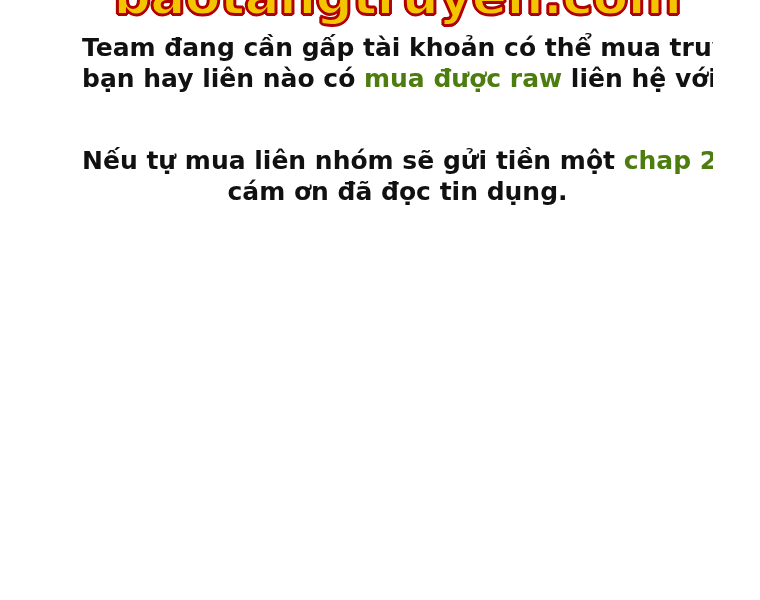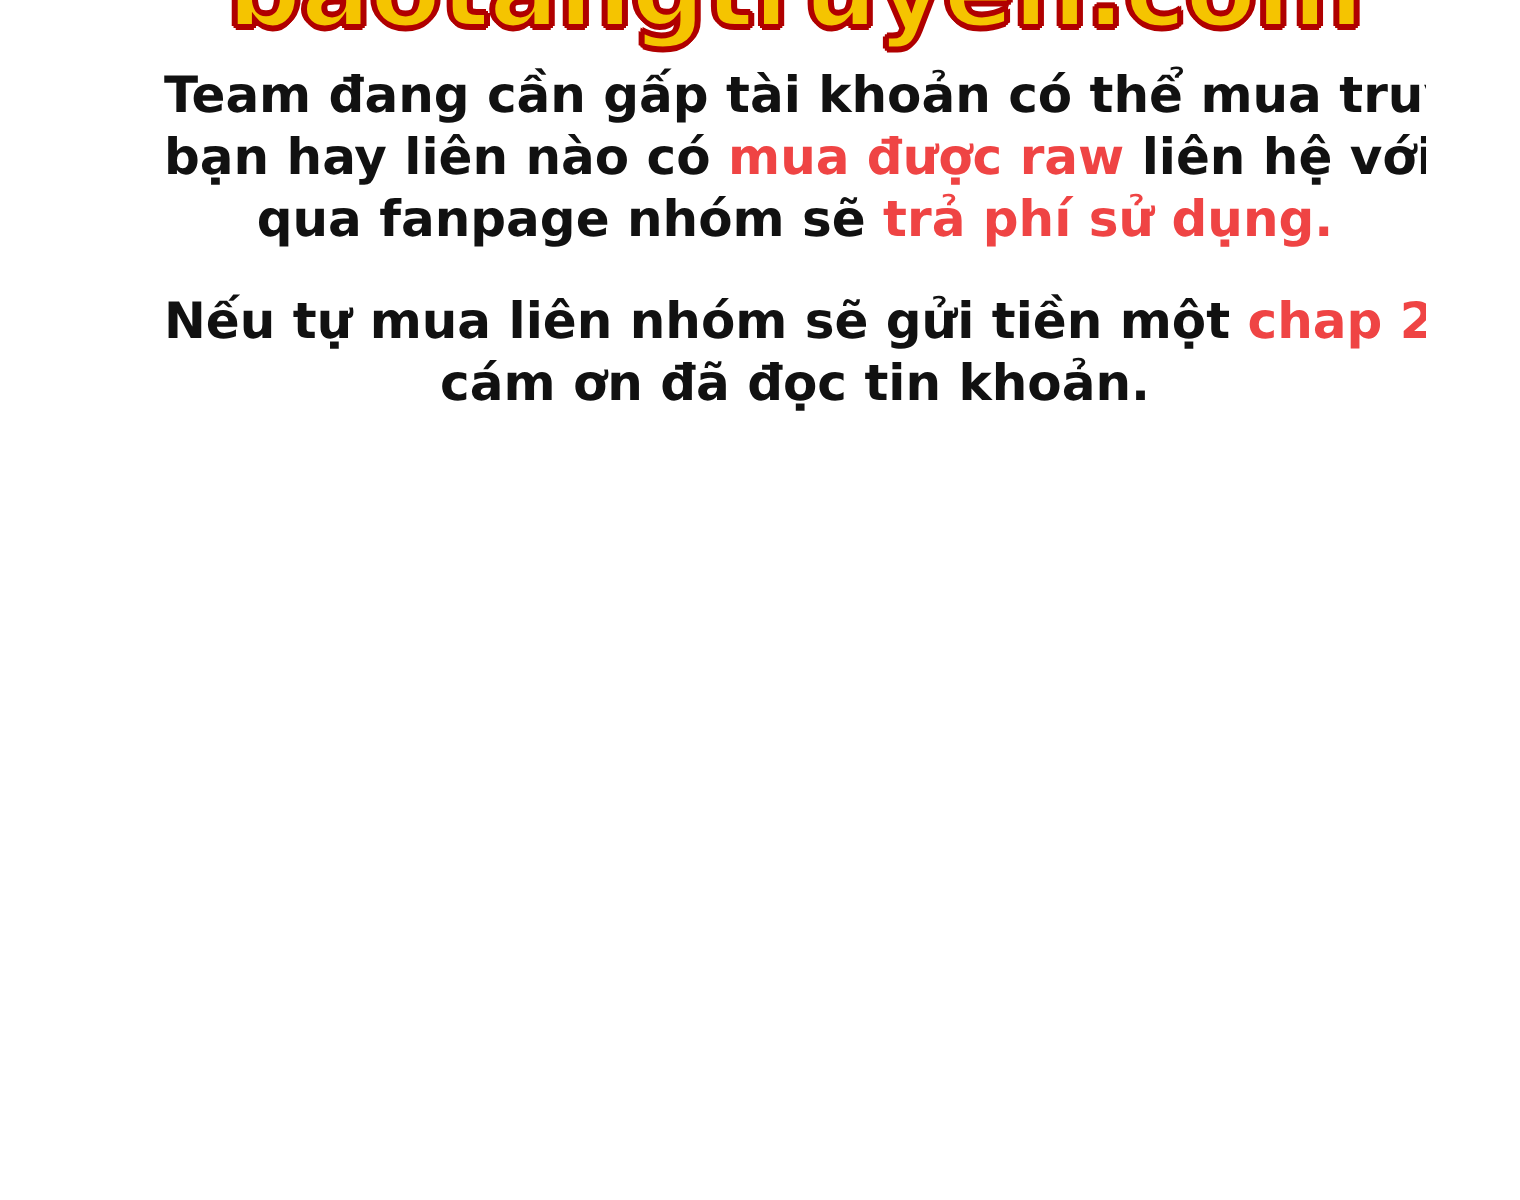--- a/index.html
+++ b/index.html
@@ -63,38 +63,37 @@
   }
   #para1 {
     top: 32px;
     font-size: 25px;
   }
   #para2 {
     top: 145px;
     font-size: 25px;
   }
   .hl {
-    color: #ef4444;
+    color: #4d7c0f;
   }
 </style>
 </head>
 <body>
 
 <div id="page">
 
   <div class="banner">
 
     <div class="site-title">baotangtruyen.com</div>
 
     <div class="block" id="para1">
       <span class="line"><span>Team đang cần gấp tài khoản có thể mua truyện </span></span>
       <span class="line"><span>bạn hay liên nào có </span><span class="hl">mua được raw</span><span> liên hệ với web</span></span>
-      <span class="line"><span>qua fanpage nhóm sẽ </span><span class="hl">trả phí sử dụng.</span></span>
     </div>
 
     <div class="block" id="para2">
       <span class="line"><span>Nếu tự mua liên nhóm sẽ gửi tiền một </span><span class="hl">chap 20-30k</span></span>
-      <span class="line">cám ơn đã đọc tin khoản.</span>
+      <span class="line">cám ơn đã đọc tin dụng.</span>
     </div>
 
   </div>
 
 </div>
 
 </body></html>

